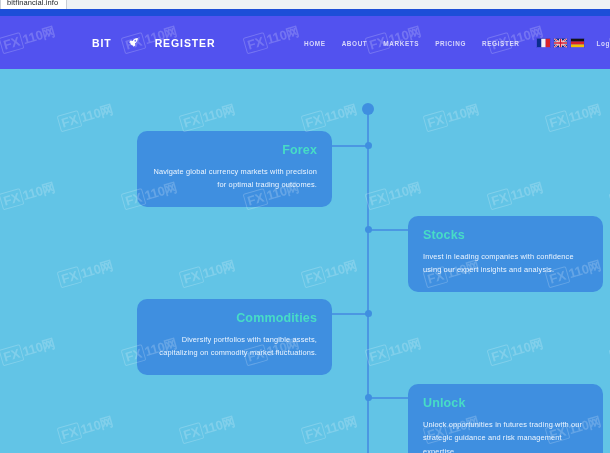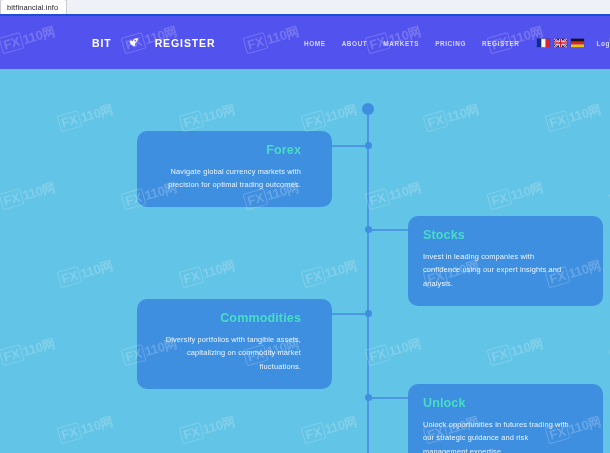--- a/index.html
+++ b/index.html
@@ -9,21 +9,21 @@
     height: 453px;
     overflow: hidden;
     font-family: "Liberation Sans", sans-serif;
     background: #62c4e6;
   }
 
   
   #browser-chrome {
     height: 16px;
     background: #eef1f5;
-    border-bottom: 2px solid #1d4ed8;
+    border-bottom: 7px solid #1d4ed8;
     display: flex;
     align-items: flex-end;
     position: relative;
     z-index: 40;
   }
   #browser-tab {
     height: 15px;
     background: #ffffff;
     border: 1px solid #c9ced6;
     border-bottom: none;
@@ -151,21 +151,21 @@
     height: 2px;
     background: #4b97e2;
     z-index: 3;
   }
 
   
   .card {
     position: absolute;
     background: #3f8fe0;
     border-radius: 10px;
-    padding: 13px 31px 15px 15px;
+    padding: 13px 15px 15px 15px;
     color: #eef6ff;
     z-index: 6;
   }
   .card-title {
     color: #47dcc6;
     font-size: 12.5px;
     font-weight: bold;
     letter-spacing: .15px;
     margin-bottom: 7px;
     line-height: 1.1;

